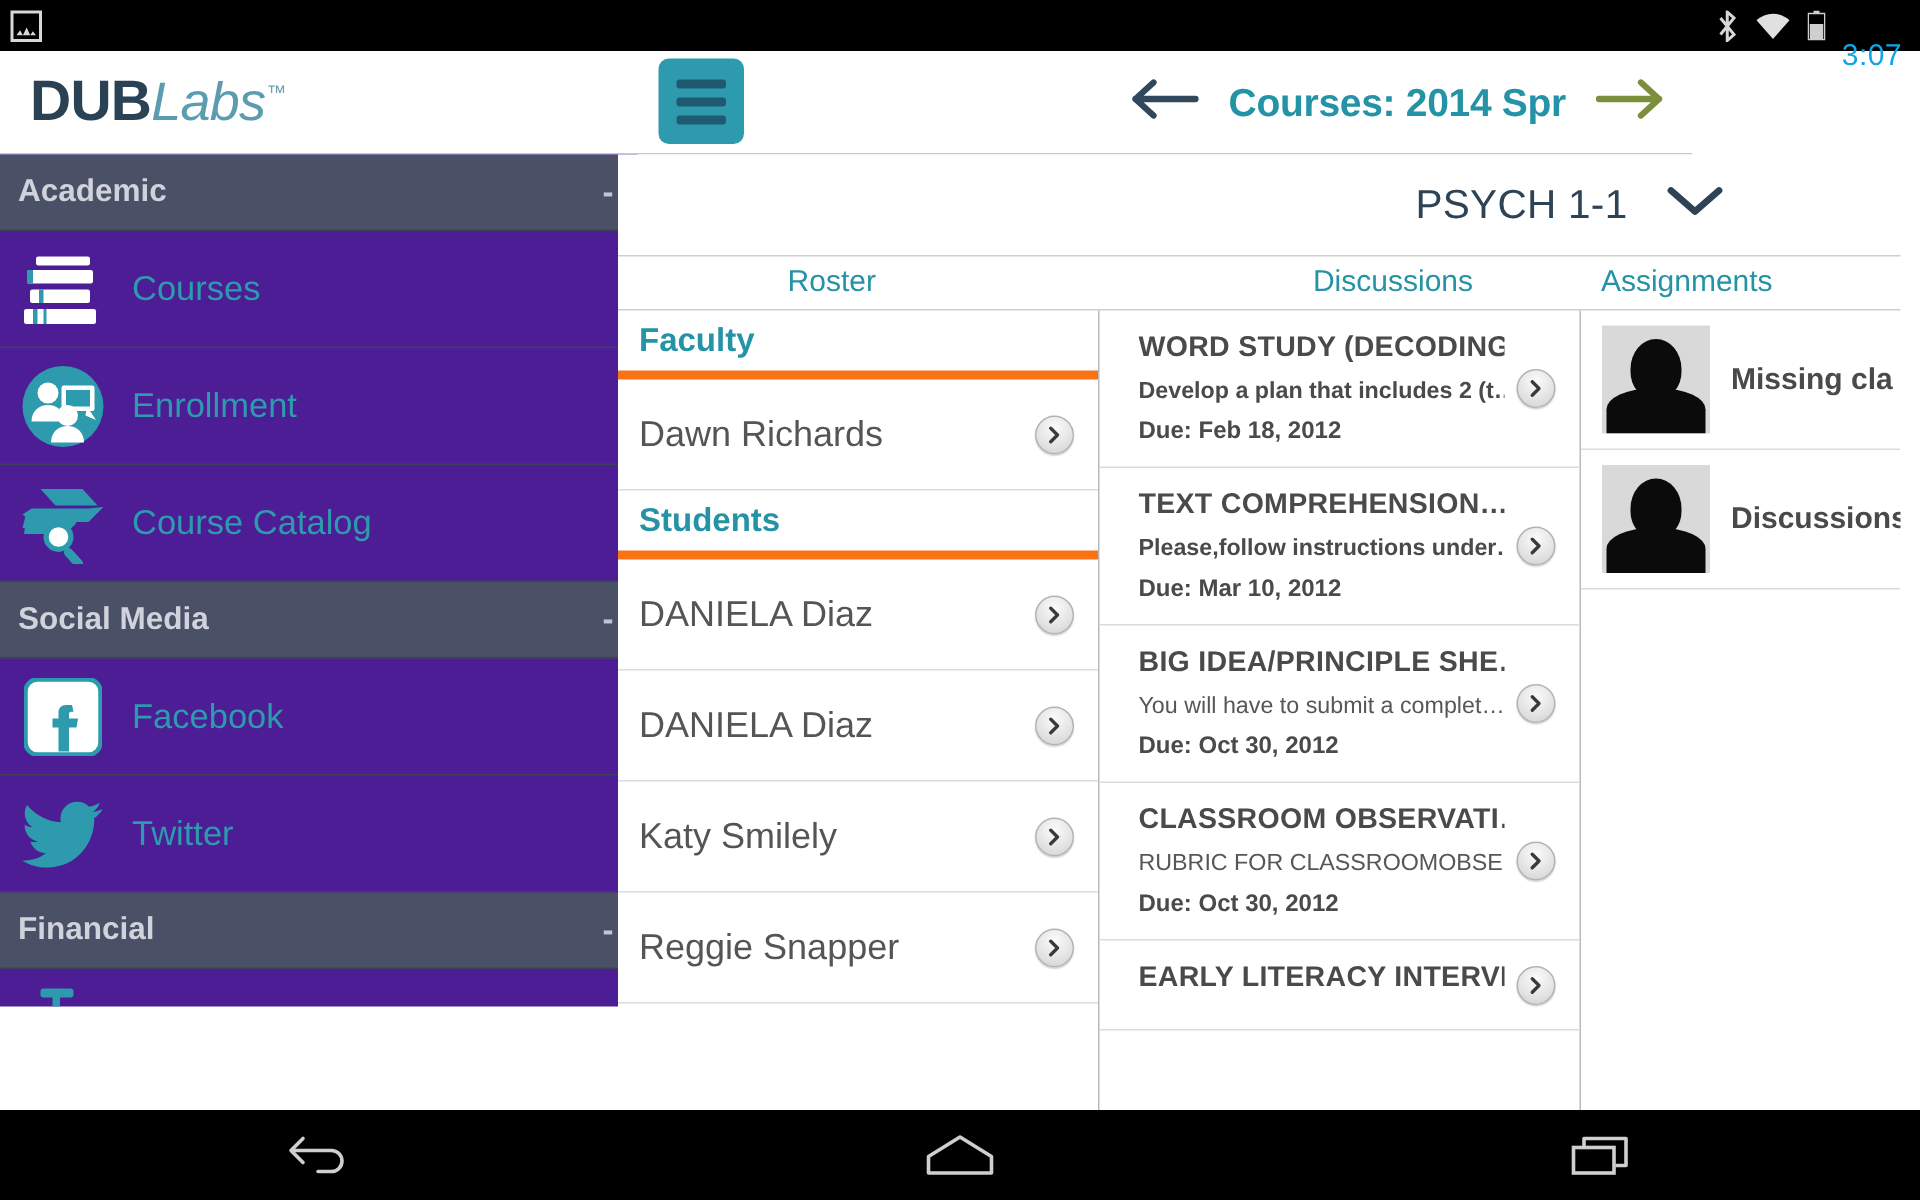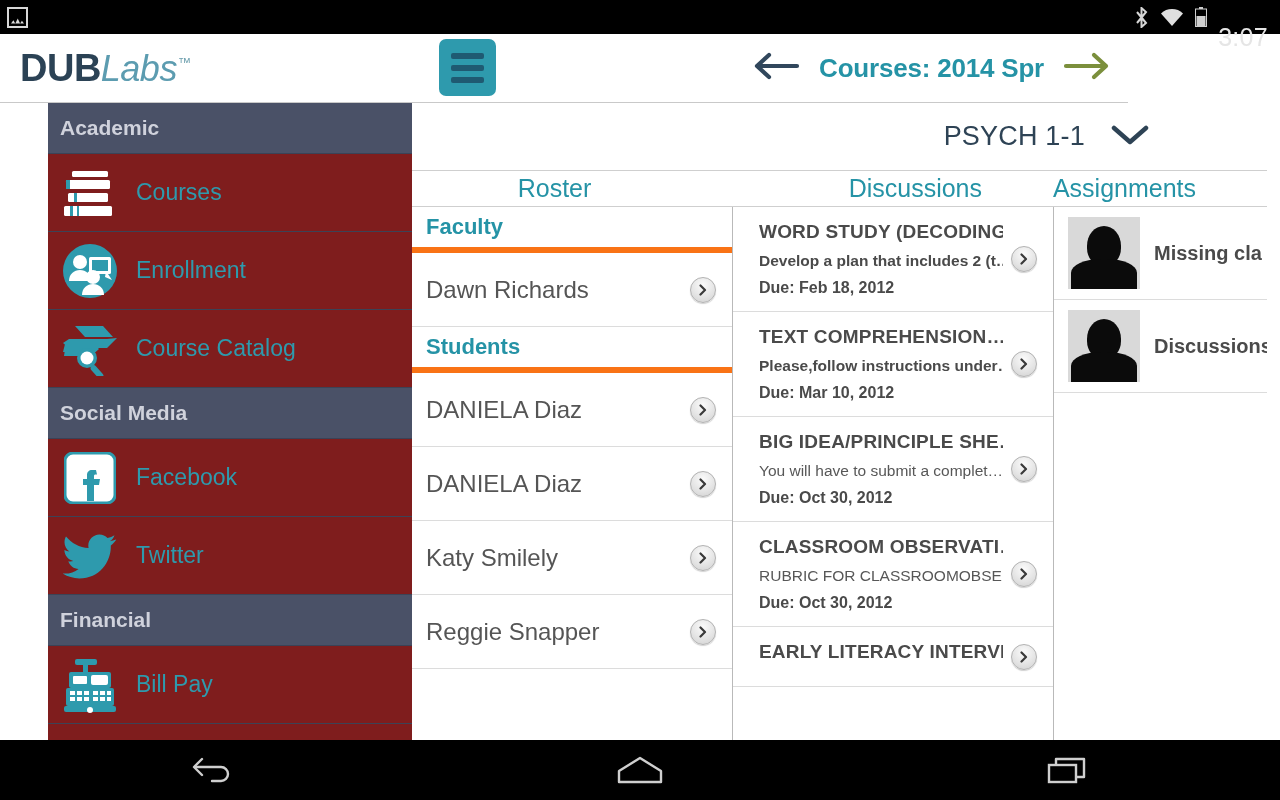--- a/index.html
+++ b/index.html
@@ -20,21 +20,21 @@
   .sb-thumb {
     width: 21px; height: 21px; border: 2px solid #d8d8d8; background: #000;
     display: flex; align-items: flex-end; justify-content: center; padding-bottom: 2px;
   }
   .sb-thumb i { display:block; width: 13px; height: 6px; background:#d8d8d8;
     clip-path: polygon(0 100%, 18% 45%, 33% 100%, 52% 15%, 70% 100%, 84% 55%, 100% 100%); }
   .sb-right {
     margin-left: auto; display: flex; align-items: center; gap: 11px; padding-right: 12px;
   }
   .sb-right svg { display: block; }
-  .sb-time { color: #e5e5e5; font-size: 25px; letter-spacing: .3px; margin-top: 40px; }
+  .sb-time { color: #0ea5e9; font-size: 20px; letter-spacing: .3px; margin-top: 40px; }
 
   
   .appbar {
     position: absolute; top: 34px; left: 0; width: 1128px; height: 69px;
     background: #fff; border-bottom: 1px solid #c9c9c9;
     display: flex; align-items: center;
   }
   .logo { margin-left: 20px; display: flex; align-items: baseline; }
   .logo .dub { font-size: 38px; font-weight: bold; color: #2b4255; letter-spacing: -.5px; }
   .logo .labs { font-size: 36px; font-style: italic; color: #5c9cb0; letter-spacing: -.5px; }
@@ -48,22 +48,22 @@
   .hamburger i { display:block; width: 33px; height: 6px; border-radius: 2px; background: #1f5a72; }
 
   .navgroup {
     margin-left: auto; display: flex; align-items: center; gap: 18px; padding-right: 18px;
   }
   .navtitle { font-size: 26px; font-weight: bold; color: #2593a6; letter-spacing: -.2px; }
   .arrow-l, .arrow-r { display: block; }
 
   
   .sidebar {
-    position: absolute; left: 0; top: 103px; width: 425px; height: 637px;
-    background: #7f1d1d; overflow: hidden; margin-left: 48px;
+    position: absolute; left: 0; top: 103px; width: 425px; height: 568px;
+    background: #4c1d95; overflow: hidden;
   }
   .sec-header {
     height: 51px; background: #4a5167; display: flex; align-items: center;
     padding: 0 16px 0 12px; color: #d0d2dc; font-size: 21px; font-weight: bold;
     border-bottom: 1px solid #3b4256;
   }
   .sec-header .minus { margin-left: auto; font-size: 22px; color: #c3c6d2; font-weight: bold; }
   .nav-item {
     height: 78px; display: flex; align-items: center;
     border-bottom: 1px solid #3c4356; padding-left: 6px;
@@ -78,21 +78,21 @@
   }
   .course-select {
     height: 68px; display: flex; align-items: center; justify-content: flex-end;
     padding-right: 118px; border-bottom: 1px solid #cfcfcf;
   }
   .course-name { font-size: 27px; color: #2e4355; letter-spacing: .2px; }
   .chev-dn { margin-left: 26px; }
 
   .tabs { height: 36px; display: flex; border-bottom: 1px solid #cfcfcf; }
   .tab { flex: 1; display: flex; align-items: center; justify-content: center;
-    font-size: 25px; color: #2593a6; }
+    font-size: 20px; color: #2593a6; }
   .tab.t3 { justify-content: flex-end; padding-right: 0px; }
 
   .cols { display: flex; height: 533px; }
   .col { height: 533px; overflow: hidden; }
   .col-roster { width: 321px; border-right: 1px solid #b9b9b9; }
   .col-assign { width: 321px; border-right: 1px solid #b9b9b9; }
   .col-disc { width: 213px; }
 
   
   .r-header {

